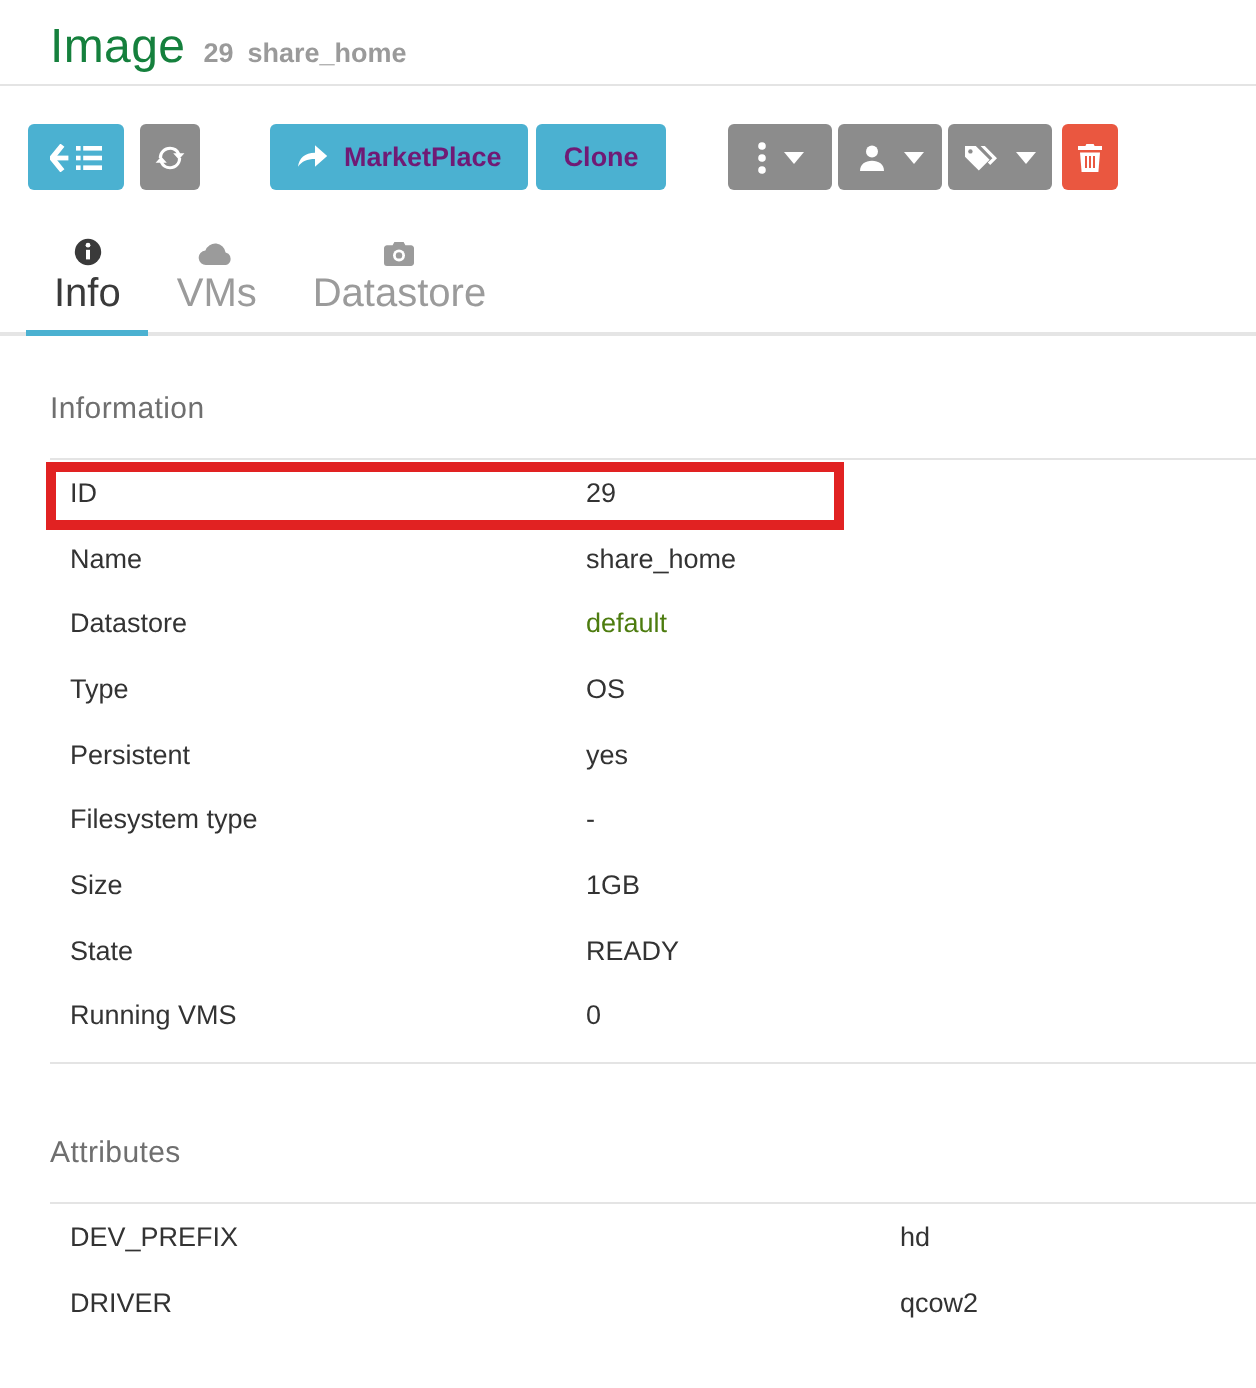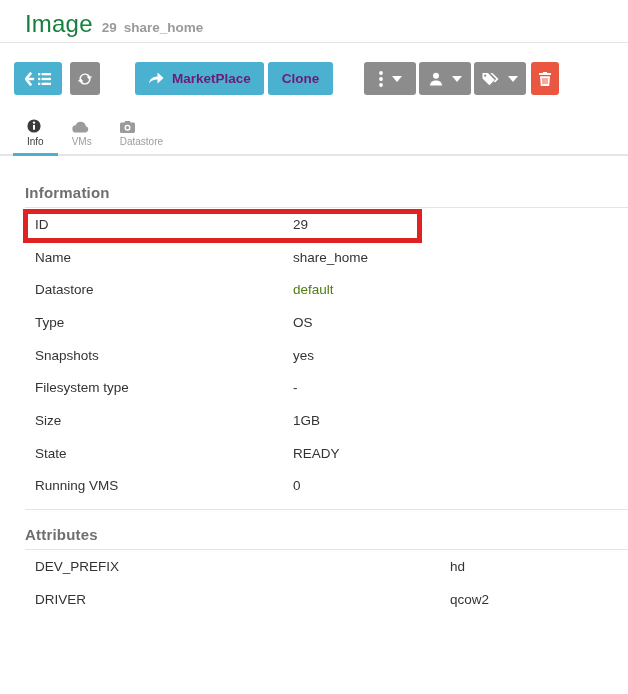--- a/index.html
+++ b/index.html
@@ -23,31 +23,31 @@
   .red  { background:#ea5740; }
   .btn-back { width:48px; margin-right:8px; }
   .btn-refresh { width:30px; margin-right:35px; }
   .btn-marketplace { padding:0 13px; margin-right:4px; gap:8px; }
   .btn-clone { padding:16px 14px; margin-right:31px; }
   .btn-drop { width:52px; margin-right:3px; gap:9px; }
   .btn-trash { width:28px; margin-left:2px; }
 
   
   .tabbar { display:flex; margin-top:20px; padding-left:13px; border-bottom:2px solid #e5e5e5; }
-  .tab { display:flex; flex-direction:column; gap:3px;
-         padding:4px 14px 7px; font-size:10px; color:#9b9b9b; cursor:pointer; position:relative; }
+  .tab { display:flex; flex-direction:column; align-items:center; gap:3px;
+         padding:4px 14px 7px; font-size:20px; color:#9b9b9b; cursor:pointer; position:relative; }
   .tab .tab-icon { height:14px; display:flex; align-items:flex-end; }
   .tab.active { color:#3a3a3a; }
   .tab.active::after { content:""; position:absolute; left:0; right:0; bottom:-2px;
                        height:3px; background:#4bb1d1; }
 
   
   .content { margin-left:25px; }
-  .section-title { margin-top:28px; font-size:15px; font-weight:bold; color:#6f6f6f;
-                   padding-bottom:6px; border-bottom:1px solid #e4e4e4; letter-spacing:.2px; }
+  .section-title { margin-top:28px; font-size:15px; font-weight:normal; color:#6f6f6f;
+                   padding-bottom:16px; border-bottom:1px solid #e4e4e4; letter-spacing:.2px; }
   .section-divider { border:none; border-top:1px solid #e4e4e4; margin-top:7px; }
   .tbl { width:100%; }
   .tbl-row { display:flex; align-items:center; height:32.7px; font-size:13.5px; position:relative; }
   .cell-label { width:268px; padding-left:10px; color:#333; flex:0 0 auto; }
   .cell-value { color:#333; }
   .attr .cell-label { width:425px; }
   .link { color:#4d7c0f; text-decoration:none; cursor:pointer; }
 
   
   .annotation { position:absolute; pointer-events:none; z-index:5; }
@@ -196,21 +196,21 @@
     </div>
     <div class="tbl-row">
       <span class="cell-label">Datastore</span>
       <a class="cell-value link">default</a>
     </div>
     <div class="tbl-row">
       <span class="cell-label">Type</span>
       <span class="cell-value">OS</span>
     </div>
     <div class="tbl-row">
-      <span class="cell-label">Snapshots</span>
+      <span class="cell-label">Persistent</span>
       <span class="cell-value">yes</span>
     </div>
     <div class="tbl-row">
       <span class="cell-label">Filesystem type</span>
       <span class="cell-value">-</span>
     </div>
     <div class="tbl-row">
       <span class="cell-label">Size</span>
       <span class="cell-value">1GB</span>
     </div>
@@ -219,21 +219,21 @@
       <span class="cell-value">READY</span>
     </div>
     <div class="tbl-row">
       <span class="cell-label">Running VMS</span>
       <span class="cell-value">0</span>
     </div>
   </div>
 
   <hr class="section-divider">
 
-  <div class="section-title" style="margin-top:16px;">Attributes</div>
+  <div class="section-title" style="margin-top:36px;">Attributes</div>
 
   <div class="tbl attr">
     <div class="tbl-row">
       <span class="cell-label">DEV_PREFIX</span>
       <span class="cell-value">hd</span>
     </div>
     <div class="tbl-row">
       <span class="cell-label">DRIVER</span>
       <span class="cell-value">qcow2</span>
     </div>

